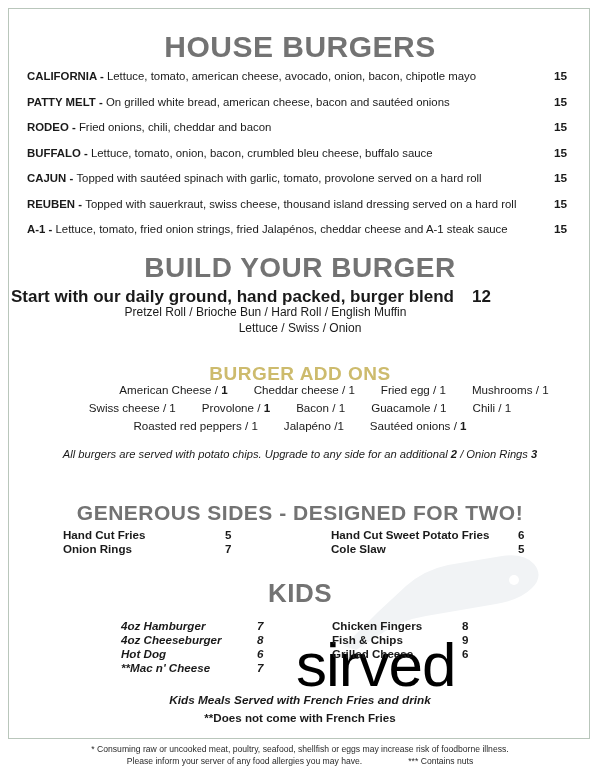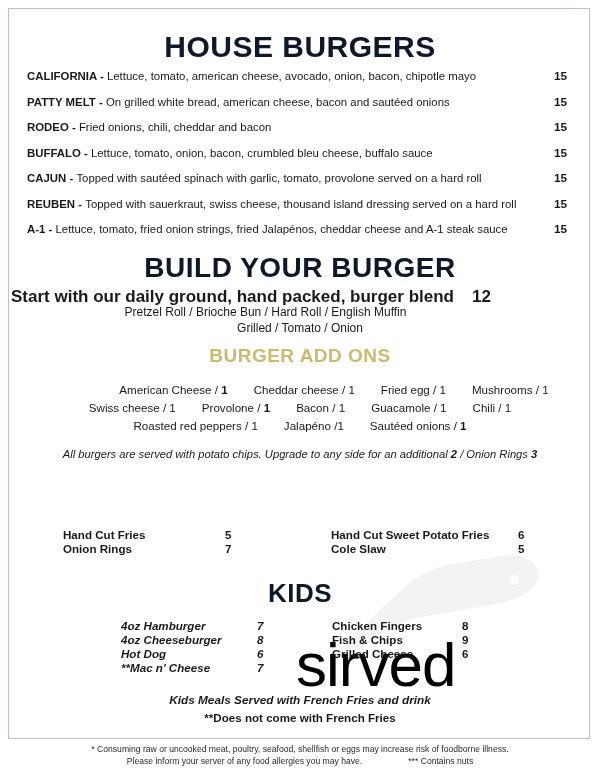--- a/index.html
+++ b/index.html
@@ -69,25 +69,25 @@
     width: 600px;
     height: 775px;
     z-index: 2;
   }
 
   .section-head {
     text-align: center;
     font-weight: 700;
     letter-spacing: 0.5px;
     line-height: 1;
-    color: #0f172a;
+    color: #737373;
   }
   .head-house   { position:absolute; left:0; top:32px;  width:600px; font-size:30px; }
   .head-build   { position:absolute; left:0; top:254px; width:600px; font-size:28px; }
-  .head-addons  { position:absolute; left:0; top:346px; width:600px; font-size:19px; color:#cdbb6d; }
+  .head-addons  { position:absolute; left:0; top:364px; width:600px; font-size:19px; color:#cdbb6d; }
   .head-sides   { position:absolute; left:0; top:502px; width:600px; font-size:21px; }
   .head-kids    { position:absolute; left:0; top:580px; width:600px; font-size:26px; }
 
   
   #house-list {
     position: absolute;
     left: 27px;
     top: 70px;
     width: 540px;
   }
@@ -245,28 +245,29 @@
       <div class="burger-row"><span class="bname">CAJUN - </span><span class="bdesc">Topped with sautéed spinach with garlic, tomato, provolone served on a hard roll</span><span class="bprice">15</span></div>
       <div class="burger-row"><span class="bname">REUBEN - </span><span class="bdesc">Topped with sauerkraut, swiss cheese, thousand island dressing served on a hard roll</span><span class="bprice">15</span></div>
       <div class="burger-row"><span class="bname">A-1 - </span><span class="bdesc">Lettuce, tomato, fried onion strings, fried Jalapénos, cheddar cheese and A-1 steak sauce</span><span class="bprice">15</span></div>
     </div>
 
   <div class="section-head head-build">BUILD YOUR BURGER</div>
   <div class="build-main">
     <span>Start with our daily ground, hand packed, burger blend</span><span class="bm-price">12</span>
   </div>
   <div class="build-line1">Pretzel Roll  /  Brioche Bun  /  Hard Roll  /  English Muffin</div>
-  <div class="build-line2">Grilled  /  Tomato  /  Onion</div>
+  <div class="build-line2">Lettuce  /  Swiss  /  Onion</div>
 
   <div class="section-head head-addons">BURGER ADD ONS</div>
   <div class="addon-row addon-r1"><span class="ai"><span>American Cheese / </span><span class="ap b">1</span></span><span class="ai"><span>Cheddar cheese / </span><span class="ap">1</span></span><span class="ai"><span>Fried egg / </span><span class="ap">1</span></span><span class="ai"><span>Mushrooms / </span><span class="ap">1</span></span></div>
   <div class="addon-row addon-r2"><span class="ai"><span>Swiss cheese / </span><span class="ap">1</span></span><span class="ai"><span>Provolone / </span><span class="ap b">1</span></span><span class="ai"><span>Bacon / </span><span class="ap">1</span></span><span class="ai"><span>Guacamole / </span><span class="ap">1</span></span><span class="ai"><span>Chili / </span><span class="ap">1</span></span></div>
   <div class="addon-row addon-r3"><span class="ai"><span>Roasted red peppers / </span><span class="ap">1</span></span><span class="ai"><span>Jalapéno /</span><span class="ap">1</span></span><span class="ai"><span>Sautéed onions / </span><span class="ap b">1</span></span></div>
   <div class="addon-note"><span>All burgers are served with potato chips. Upgrade to any side for an additional </span><b>2</b><span> / Onion Rings </span><b>3</b></div>
 
+  <div class="section-head head-sides">GENEROUS SIDES - DESIGNED FOR TWO!</div>
   <div id="sides-grid">
       <div class="sides-row">
         <span class="sname-l">Hand Cut Fries</span>
         <span class="sprice-l">5</span>
         <span class="sname-r">Hand Cut Sweet Potato Fries</span>
         <span class="sprice-r">6</span>
       </div>
       <div class="sides-row">
         <span class="sname-l">Onion Rings</span>
         <span class="sprice-l">7</span>

